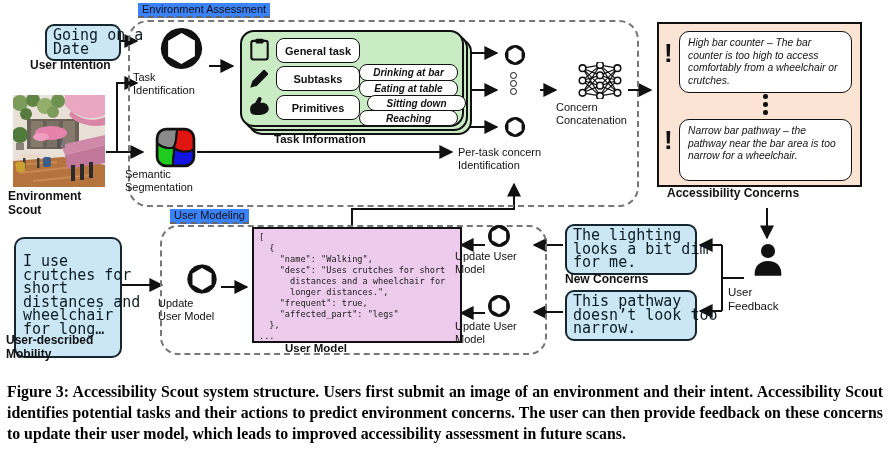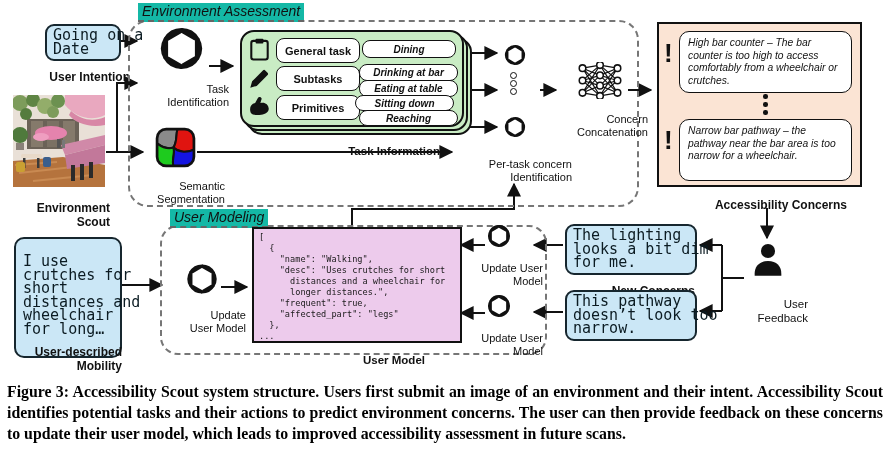--- a/index.html
+++ b/index.html
@@ -1,25 +1,25 @@
 <!DOCTYPE html>
 <html><head>
 <meta charset="utf-8">
 <style>
   html,body{margin:0;padding:0;background:#fff;}
   #fig{position:relative;width:890px;height:462px;background:#fff;overflow:hidden;
        font-family:"Liberation Sans",sans-serif;color:#111;}
   svg.overlay{position:absolute;left:0;top:0;pointer-events:none;}
-  .lbl{position:absolute;text-align:right;font-size:11px;line-height:12.5px;white-space:pre-line;margin-top:12px;}
+  .lbl{position:absolute;text-align:left;font-size:11px;line-height:12.5px;white-space:pre-line;}
   .lbl.b{font-weight:bold;font-size:12px;line-height:14px;}
   .bluebox{position:absolute;background:#cbe7f6;border:2px solid #16262e;border-radius:9px;
            font-family:"DejaVu Sans Mono",monospace;font-size:15px;line-height:13.5px;
            white-space:pre;padding:3px 6px;color:#0b1b22;}
   .dashbox{position:absolute;border:2px dashed #767676;border-radius:20px;}
-  .sectitle{position:absolute;font-style:italic;font-size:14px;background:#14b8a6;
+  .sectitle{position:absolute;font-size:11px;background:#3b82f6;
             padding:0 4px 1px;border-bottom:2px dashed #666;white-space:nowrap;}
   .card{position:absolute;width:220px;height:93px;background:#c9ecc4;border:2px solid #111;border-radius:14px;}
   .wbox{position:absolute;background:#fff;border:1.6px solid #111;border-radius:8px;
         display:flex;align-items:center;justify-content:center;text-align:center;}
   .cat{font-weight:600;font-size:11px;}
   .val{font-style:italic;font-weight:700;font-size:10px;}
   .concern-panel{position:absolute;background:#fbe4d4;border:2px solid #111;}
   .cbox{position:absolute;background:#fff;border:1.6px solid #111;border-radius:10px;
         font-style:italic;font-size:10.3px;line-height:12.6px;padding:5px 8px;}
   .codebox{position:absolute;background:#edcbec;border:2px solid #111;
@@ -156,23 +156,20 @@
   <div class="card" style="left:240px;top:30px;">
     <div class="iconwrap" style="left:8px;top:5px;">
       <svg width="19" height="25" viewBox="0 0 22 26">
         <rect x="1.5" y="3" width="19" height="21.5" rx="2.5" fill="none" stroke="#111" stroke-width="2.4"></rect>
         <rect x="6.5" y="0.5" width="9" height="5.5" rx="1" fill="#111"></rect>
       </svg>
     </div>
     <div class="wbox" style="left:34px;top:6px;width:82px;height:23px;">
       <span class="cat">General task</span>
     </div>
-    <div class="wbox" style="left:120px;top:8px;width:92px;height:16px;">
-      <span class="val">Dining</span>
-    </div>
 
     <div class="iconwrap" style="left:6px;top:36px;">
       <svg width="22" height="22" viewBox="0 0 24 24">
         <path d="M2.5,21.5 L4.5,14.5 L16.5,2.5 Q17.6,1.4 18.8,2.7 L21.3,5.2 Q22.5,6.5 21.4,7.6 L9.5,19.5 Z" fill="#111"></path>
       </svg>
     </div>
     <div class="wbox" style="left:34px;top:34px;width:82px;height:23px;">
       <span class="cat">Subtasks</span>
     </div>
     <div class="wbox" style="left:117px;top:32px;width:97px;height:15px;">
@@ -183,28 +180,28 @@
     </div>
 
     <div class="iconwrap" style="left:6px;top:64px;">
       <svg width="23" height="21" viewBox="0 0 26 24">
         <path d="M3,19 C1,14 3,9 8,8 L11,2.5 C12,0.5 15,1 15.5,3 L14,8 C19,6.5 23,9.5 23.5,14 C24,18 20,21 15,21.5 C10,22 5,22 3,19 Z" fill="#111"></path>
       </svg>
     </div>
     <div class="wbox" style="left:34px;top:63px;width:82px;height:23px;">
       <span class="cat">Primitives</span>
     </div>
-    <div class="wbox" style="left:113px;top:63px;width:97px;height:14px;">
+    <div class="wbox" style="left:125px;top:63px;width:97px;height:14px;">
       <span class="val">Sitting down</span>
     </div>
     <div class="wbox" style="left:117px;top:78px;width:97px;height:14px;">
       <span class="val">Reaching</span>
     </div>
   </div>
-  <div class="lbl b" style="left:280px;top:132px;width:160px;font-size:11.5px;">Task Information</div>
+  <div class="lbl b" style="left:274px;top:132px;width:160px;font-size:11.5px;">Task Information</div>
 
   <div class="iconwrap" style="left:504px;top:44px;">
     <svg width="22" height="22">
         <use href="#gpt-sym" width="22" height="22"></use>
       </svg>
   </div>
   <div class="dot-o" style="left:510px;top:72px;"></div>
   <div class="dot-o" style="left:510px;top:80px;"></div>
   <div class="dot-o" style="left:510px;top:88px;"></div>
   <div class="iconwrap" style="left:504px;top:116px;">

